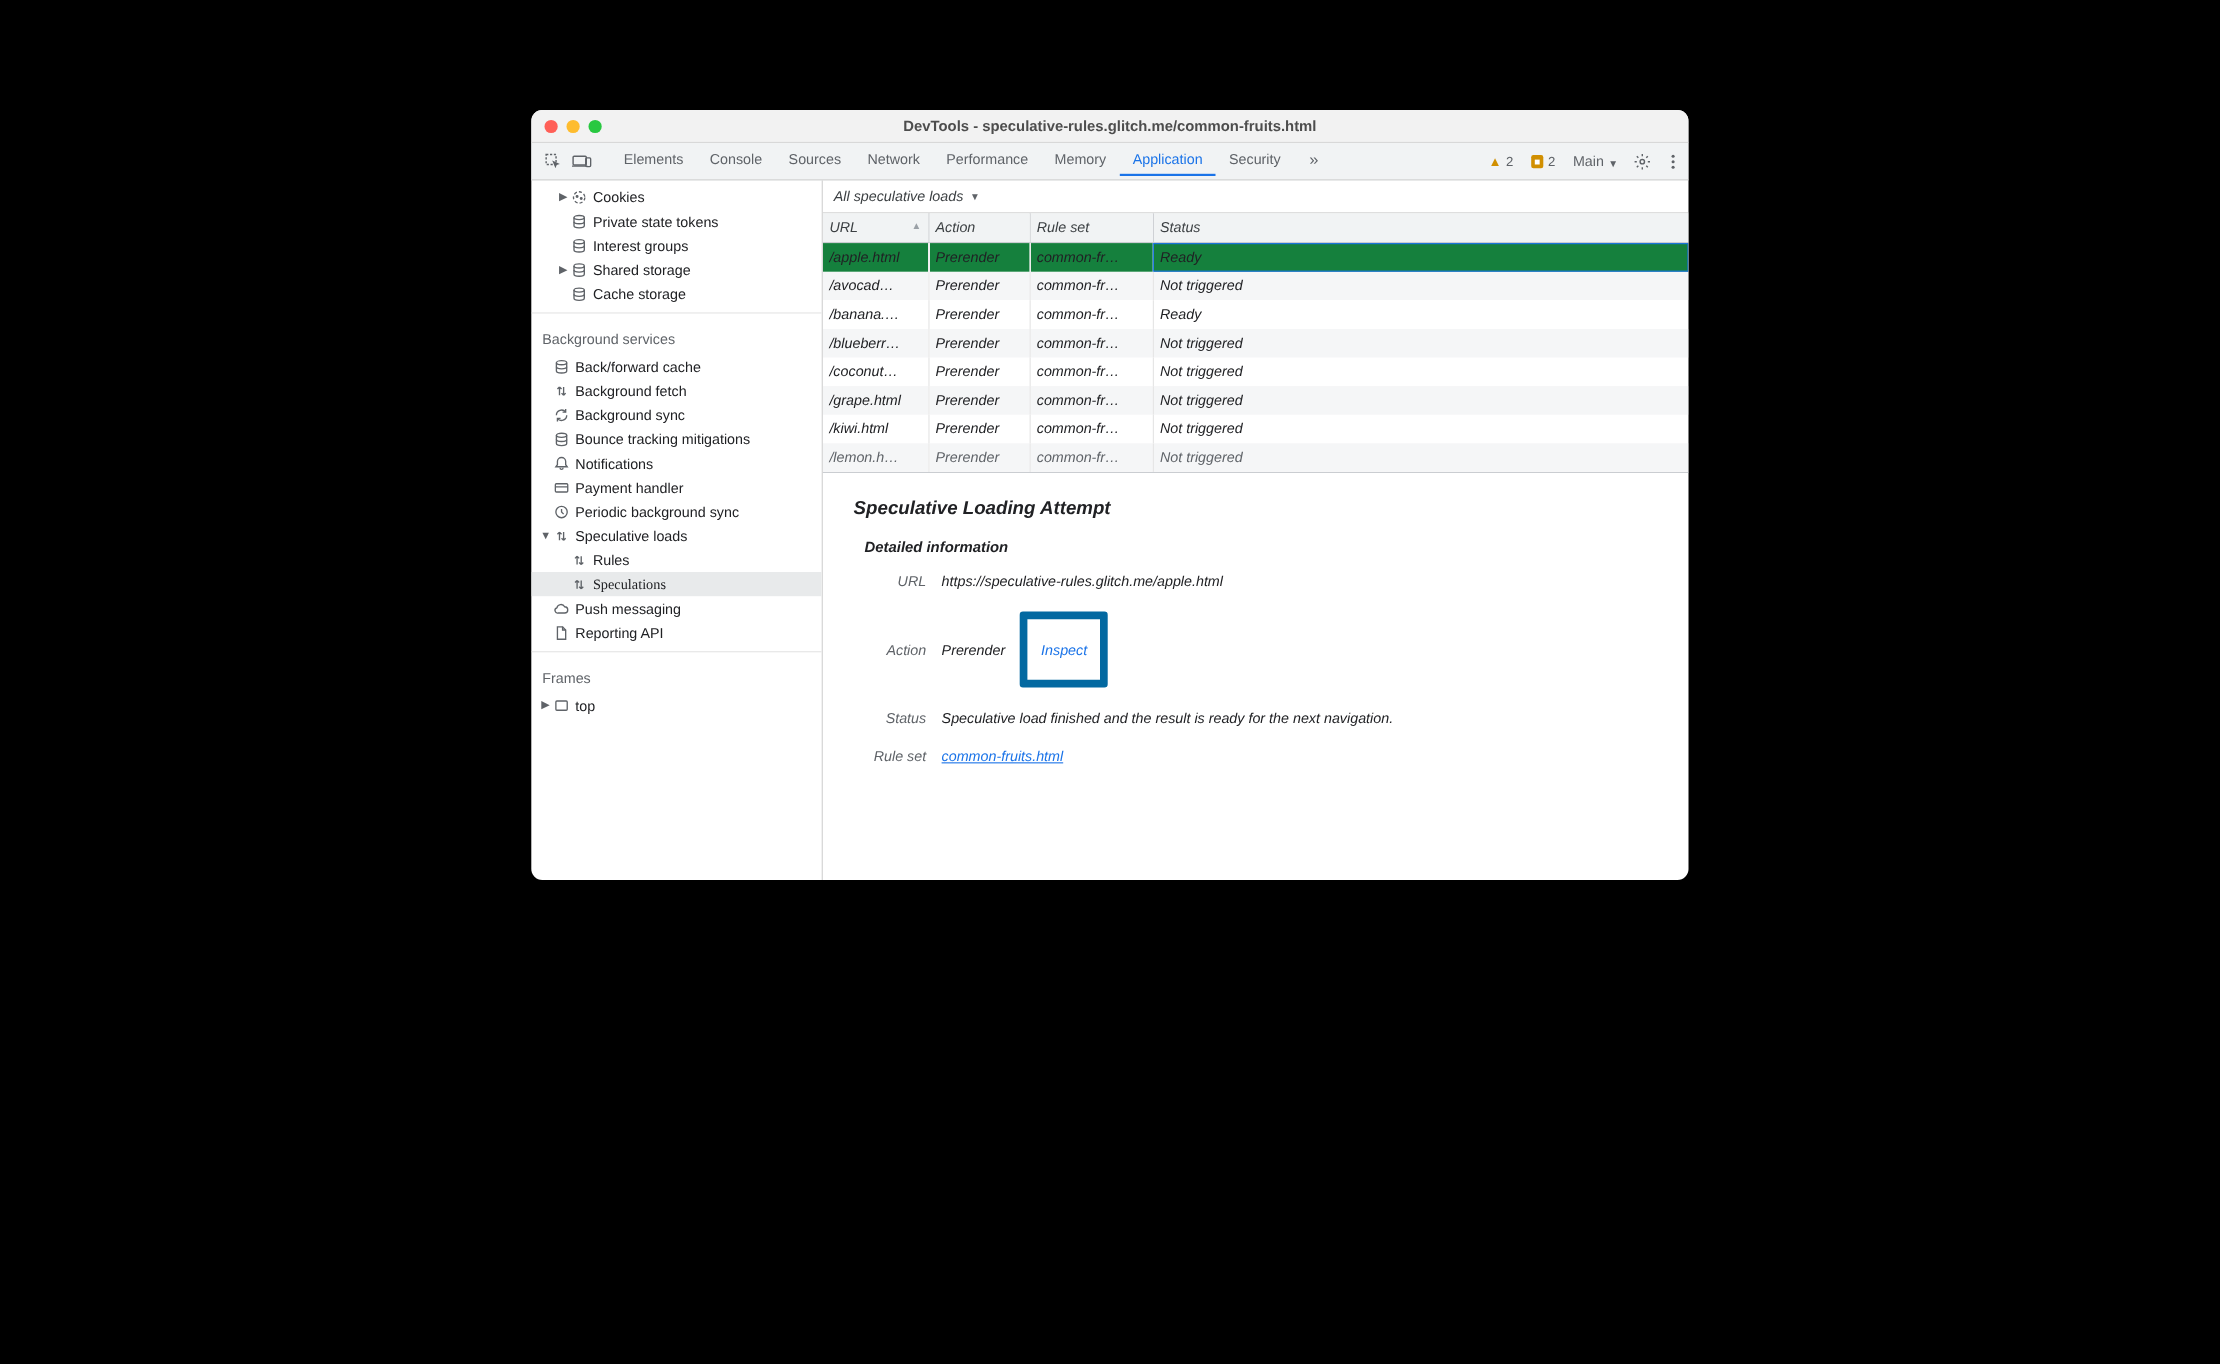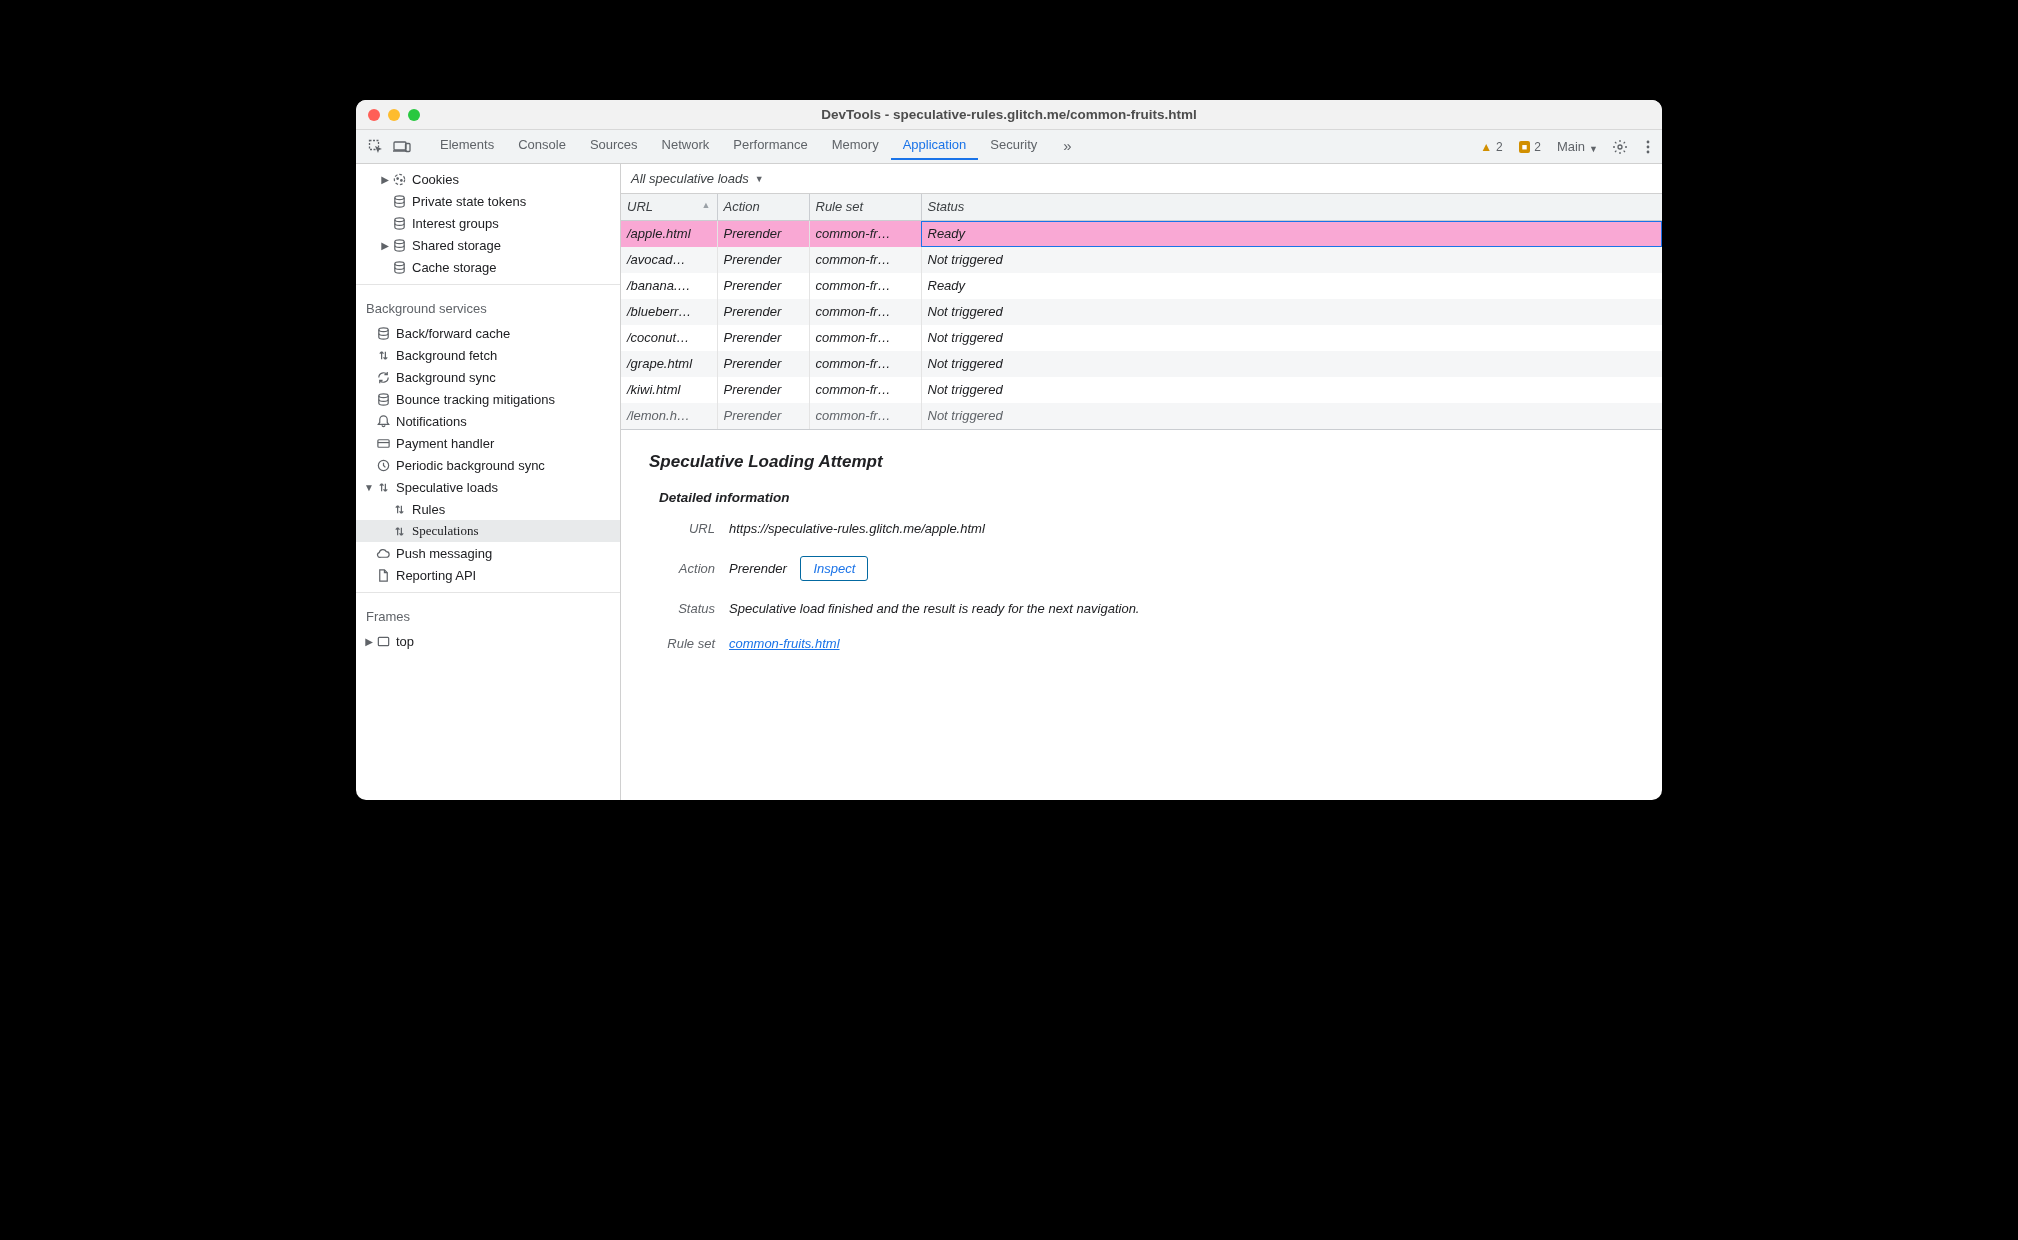--- a/index.html
+++ b/index.html
@@ -8,21 +8,21 @@
     background: #000;
     font-family: -apple-system, BlinkMacSystemFont, "Segoe UI", Helvetica, Arial, sans-serif;
     font-size: 13px;
     color: #202124;
     display: flex;
     align-items: center;
     justify-content: center;
     min-height: 900px;
   }
   .window {
-    width: 1306px;
+    width: 1052px;
     height: 700px;
     background: #fff;
     border-radius: 10px;
     box-shadow: 0 20px 60px rgba(0,0,0,0.6);
     overflow: hidden;
     display: flex;
     flex-direction: column;
   }
   .titlebar {
     height: 30px;
@@ -126,21 +126,21 @@
   .sortmark { position: absolute; right: 6px; top: 6px; font-size: 9px; color: #9aa0a6;}
   .tbody-wrap { max-height: 256px; overflow-y: hidden; }
   table.grid td {
     height: 26px; padding: 0 6px; font-size: 13px;
     border-right: 1px solid #e4e4e4;
     white-space: nowrap; overflow: hidden; text-overflow: ellipsis;
   }
   table.grid td:last-child { border-right: none; }
   table.grid tbody tr:nth-child(even) td { background: #f5f6f7; }
   table.grid tbody tr.selected td {
-    background: #f9a8d4;
+    background: #15803d;
   }
   table.grid tbody tr.selected td:last-child {
     outline: 1.6px solid #1a73e8; outline-offset: -1.6px;
   }
   .cutrow td { color: #5f6368; }
 
   .details {
     flex: 1; overflow: auto;
     padding: 16px 18px 20px 28px;
   }
@@ -148,23 +148,23 @@
     font-size: 17px; font-weight: 600; margin: 6px 0 18px 0;
   }
   .details h3 {
     font-size: 13.5px; font-weight: 700; margin: 0 0 16px 10px;
   }
   .kv { display: flex; margin: 0 0 20px 0; align-items: center;}
   .kv .k { width: 66px; text-align: right; color: #5f6368; margin-right: 14px;}
   .kv .v { color: #202124; }
   .linkbtn {
     display: inline-block;
-    border: 1px solid #0369a1;
+    border: 7px solid #0369a1;
     color: #1a73e8;
-    padding: 4px 12px;
+    padding: 20px 12px;
     border-radius: 3px;
     margin-left: 10px;
     cursor: pointer;
     font-size: 13px;
   }
   .linktxt { color: #1a73e8; text-decoration: underline; cursor: pointer;}
 
   svg { display: block; }
 </style>
 </head>

